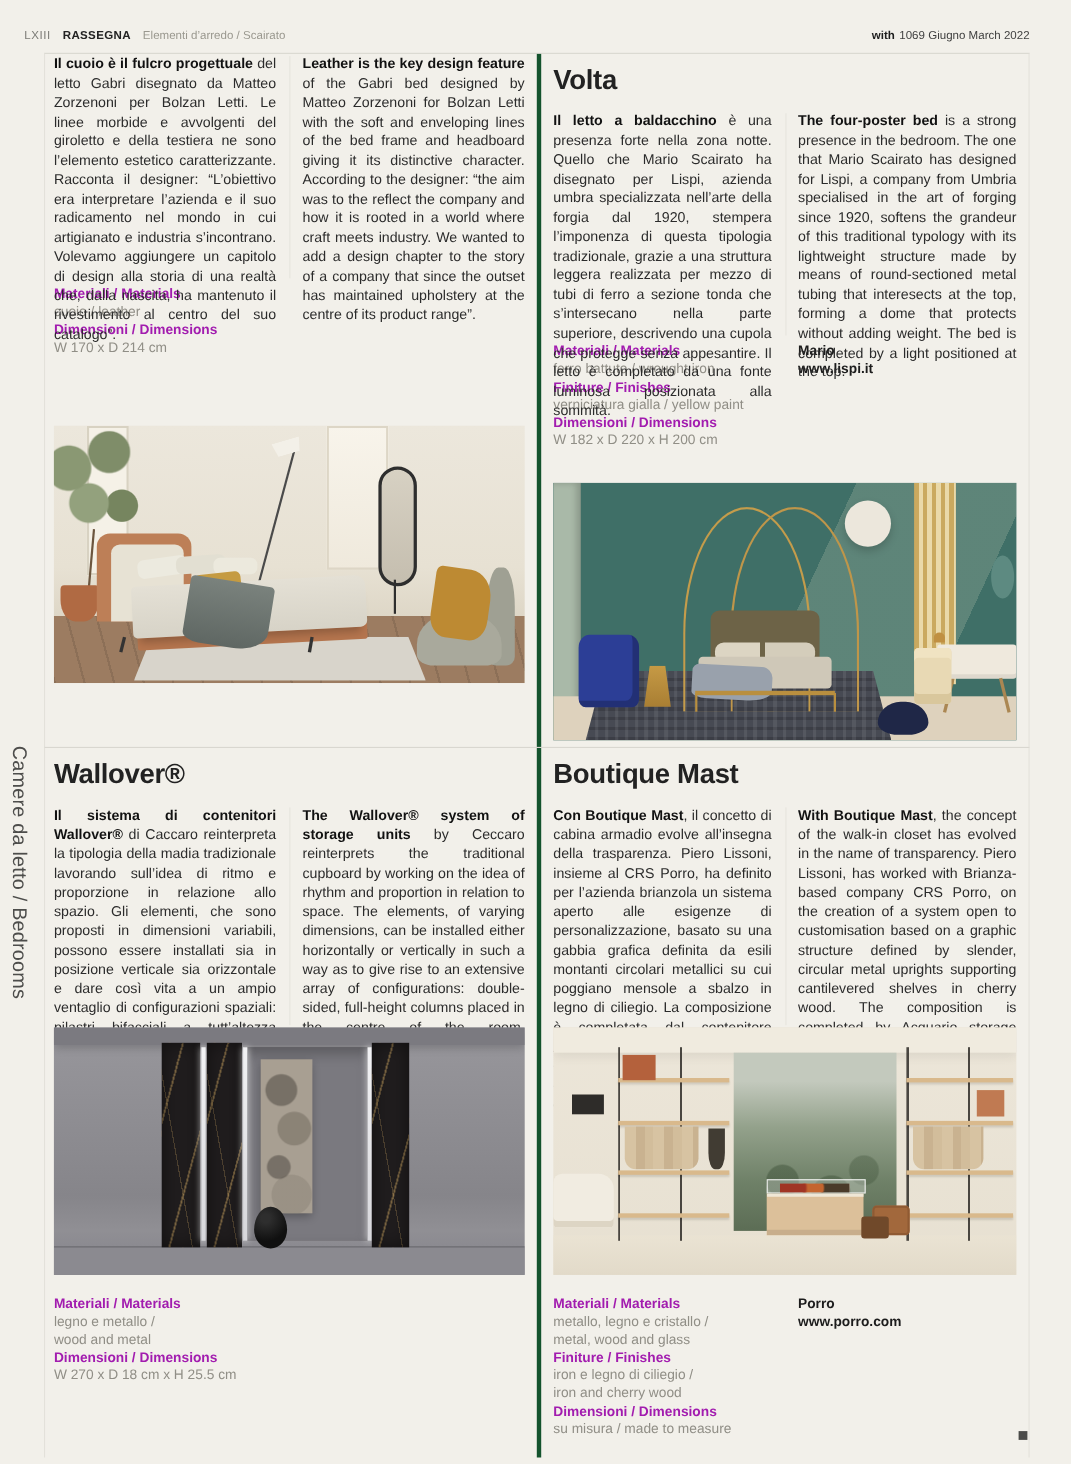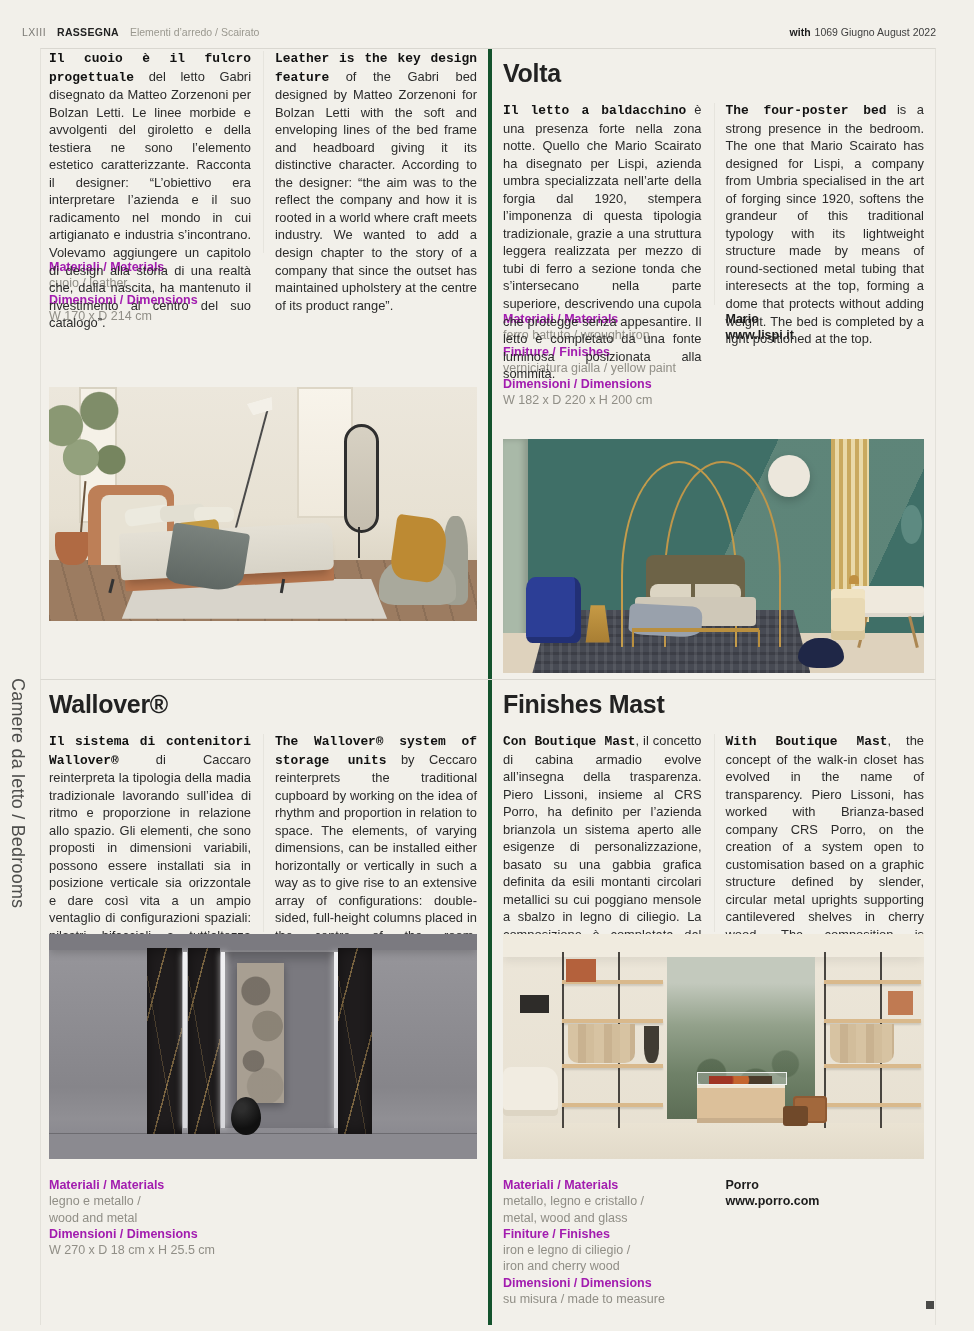--- a/index.html
+++ b/index.html
@@ -35,21 +35,21 @@
          display:grid; grid-template-columns:1fr 1fr; }
   .half { padding:0 11px 0 8px; position:relative; }
   .half.right { border-left:4px solid #14532d; padding-left:11px; }
   h2.title { font-size:25px; line-height:1; letter-spacing:-.3px; margin:12px 0 15px; font-weight:700; color:#222; }
 
   .cols { position:relative; display:grid; grid-template-columns:1fr 1fr; column-gap:24px; }
   .row1 .cols { height:206px; }
   .row2 .cols { height:202px; }
   .cols::after { content:""; position:absolute; left:50%; top:2px; bottom:2px; width:1px; background:#e6e4dd; }
   .col { font-size:12.9px; line-height:1.36; text-align:justify; color:#2b2b2b; margin:0; hyphens:none; }
-  .col strong { font-weight:700; color:#111;font-family:Liberation Mono, monospace; }
+  .col strong { font-weight:700; color:#111; }
 
   .meta { display:grid; grid-template-columns:1fr 1fr; column-gap:24px; font-size:12.5px; line-height:1.3; }
   .row1 .meta { height:128px; padding-top:4px; }
   .row2 .meta { padding:12px 0 18px; }
   .spec-label { font-weight:700; color:#a21caf; }
   .spec-value { color:#908e86; }
   .brand-name { font-weight:700; color:#1c1c1c; }
   .brand-url { font-weight:700; color:#1c1c1c; text-decoration:none; display:block; cursor:pointer; }
 
   
@@ -191,21 +191,21 @@
 
 <div class="page">
 
   <div class="header">
     <div class="header-left">
       <span class="folio">LXIII</span>
       <span class="rubric">RASSEGNA</span>
       <span class="rubric-detail">Elementi d’arredo / Scairato</span>
     </div>
     <div class="header-right">
-      <span class="mag">with</span><span class="issue">1069 Giugno August 2022</span>
+      <span class="mag">with</span><span class="issue">1069 Giugno March 2022</span>
     </div>
   </div>
 
   <div class="sidebar-label">Camere da letto / Bedrooms</div>
 
   <div class="row row1">
 
     <section class="half">
       <div class="cols">
         <p class="col it"><strong>Il cuoio è il fulcro progettuale</strong><span> del letto Gabri disegnato da Matteo Zorzenoni per Bolzan Letti. Le linee morbide e avvolgenti del giroletto e della testiera ne sono l’elemento estetico caratterizzante. Racconta il designer: “L’obiettivo era interpretare l’azienda e il suo radicamento nel mondo in cui artigianato e industria s’incontrano. Volevamo aggiungere un capitolo di design alla storia di una realtà che, dalla nascita, ha mantenuto il rivestimento al centro del suo catalogo”.</span></p>
@@ -328,21 +328,21 @@
           <div class="spec-label">Materiali / Materials</div>
           <div class="spec-value">legno e metallo /</div>
           <div class="spec-value">wood and metal</div>
           <div class="spec-label">Dimensioni / Dimensions</div>
           <div class="spec-value">W 270 x D 18 cm x H 25.5 cm</div>
         </div>
       </div>
     </section>
 
     <section class="half right">
-      <h2 class="title">Finishes Mast</h2>
+      <h2 class="title">Boutique Mast</h2>
       <div class="cols">
         <p class="col it"><strong>Con Boutique Mast</strong><span>, il concetto di cabina armadio evolve all’insegna della trasparenza. Piero Lissoni, insieme al CRS Porro, ha definito per l’azienda brianzola un sistema aperto alle esigenze di personalizzazione, basato su una gabbia grafica definita da esili montanti circolari metallici su cui poggiano mensole a sbalzo in legno di ciliegio. La composizione è completata dal contenitore Acquario, sempre di Piero Lissoni con struttura cuvée, ripiani di cristallo e base, e cassetti sempre di ciliegio.</span></p>
         <p class="col en"><strong>With Boutique Mast</strong><span>, the concept of the walk-in closet has evolved in the name of transparency. Piero Lissoni, has worked with Brianza-based company CRS Porro, on the creation of a system open to customisation based on a graphic structure defined by slender, circular metal uprights supporting cantilevered shelves in cherry wood. The composition is completed by Acquario storage also by Piero Lissoni with a cuvée structure, glass shelves and base and drawers also in cherry wood.</span></p>
       </div>
       <div class="photo ph-boutique" aria-label="Walk-in closet with slender metal uprights and cherry shelves, central island chest, leather suitcases and forest view window">
         <div class="b-ceiling"></div>
         <div class="b-window"></div>
         <div class="b-floor"></div>
         <div class="b-bed"></div>
         <div class="b-tv"></div>

